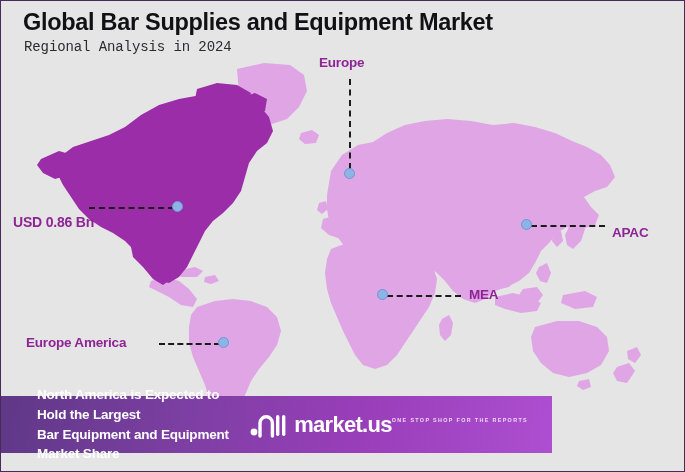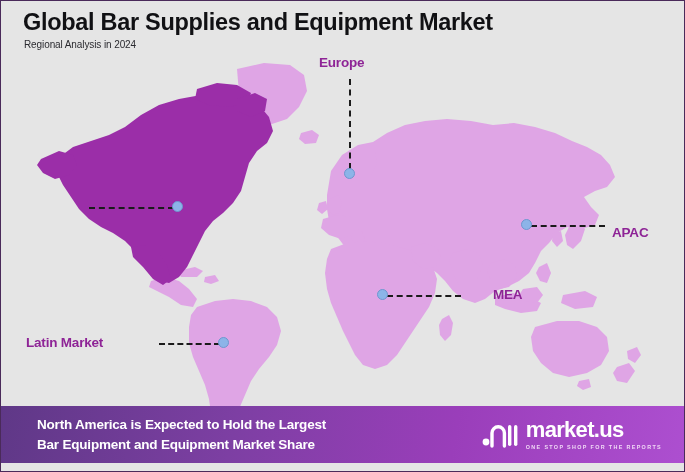--- a/index.html
+++ b/index.html
@@ -16,22 +16,22 @@
 
   
   #header{position:absolute;left:0;top:0;width:685px;z-index:40;}
   #title{
     position:absolute;left:22px;top:8px;
     font-size:23.5px;font-weight:700;color:#111114;
     letter-spacing:-0.3px;white-space:nowrap;
   }
   #subtitle{
     position:absolute;left:23px;top:38px;
-    font-size:10px;font-weight:400;color:#2b2b30;
-    letter-spacing:-0.1px;white-space:nowrap;
+    font-size:14px;font-weight:400;color:#2b2b30;
+    letter-spacing:-0.1px;white-space:nowrap;font-family:Liberation Mono, monospace;
   }
 
   
   #map-wrap{position:absolute;left:0;top:50px;width:685px;height:360px;z-index:10;}
   #world-map{display:block;width:685px;height:360px;}
 
   
   .marker{
     position:absolute;width:11px;height:11px;border-radius:50%;
     background:#8cb4e8;border:1px solid #6f97cf;
@@ -48,31 +48,31 @@
   .region-label{
     position:absolute;z-index:33;
     font-size:13.5px;font-weight:700;color:#8e2496;
     letter-spacing:-0.2px;white-space:nowrap;line-height:1.25;
   }
   .region-label.big{font-size:14px;}
   .region-label .val{display:block;}
 
   
   #banner{
-    position:absolute;left:0;bottom:8px;width:685px;height:57px;z-index:50;
+    position:absolute;left:0;bottom:18px;width:551px;height:57px;z-index:50;
     background:linear-gradient(100deg,#5f3887 0%,#7d3fa3 34%,#9a3eba 66%,#ad4fd0 100%);
     display:flex;align-items:center;justify-content:space-between;
   }
   #banner-text{
     margin-left:36px;color:#ffffff;
     font-size:13.5px;font-weight:700;line-height:1.45;letter-spacing:-0.2px;
   }
   #brand{display:flex;align-items:center;margin-right:24px;}
   #brand-mark{width:38px;height:30px;margin-right:7px;flex:none;}
-  #brand-text{display:flex;flex-direction:column;justify-content:center;}
+  #brand-text{display:flex;flex-direction:row;justify-content:center;}
   #brand-name{
     color:#ffffff;font-size:22px;font-weight:700;line-height:1;
     letter-spacing:-0.7px;
   }
   #brand-tag{
     color:#f0d8f6;font-size:5.4px;font-weight:700;
     letter-spacing:1.35px;margin-top:3px;white-space:nowrap;
   }
 </style>
 </head>
@@ -162,32 +162,33 @@
 
     <div class="marker" style="left:217px;top:286px;"></div>
     <div class="leader h" style="left:158px;top:292px;width:61px;"></div>
   </div>
 
   <div class="region-label" style="left:318px;top:54px;">
     <span>Europe</span>
   </div>
 
   <div class="region-label big" style="left:12px;top:213px;">
+    <span class="val">USD 0.86 Bn</span>
   </div>
 
   <div class="region-label" style="left:611px;top:224px;">
     <span>APAC</span>
   </div>
 
-  <div class="region-label" style="left:492px;top:286px;">
+  <div class="region-label" style="left:468px;top:286px;">
     <span>MEA</span>
   </div>
 
   <div class="region-label" style="left:25px;top:334px;">
-    <span>Latin Market</span>
+    <span>Europe America</span>
   </div>
 
   <div id="banner">
     <div id="banner-text">
       <div>North America is Expected to Hold the Largest</div>
       <div>Bar Equipment and Equipment Market Share</div>
     </div>
 
     <div id="brand">
       <svg id="brand-mark" viewBox="0 0 38 30">

